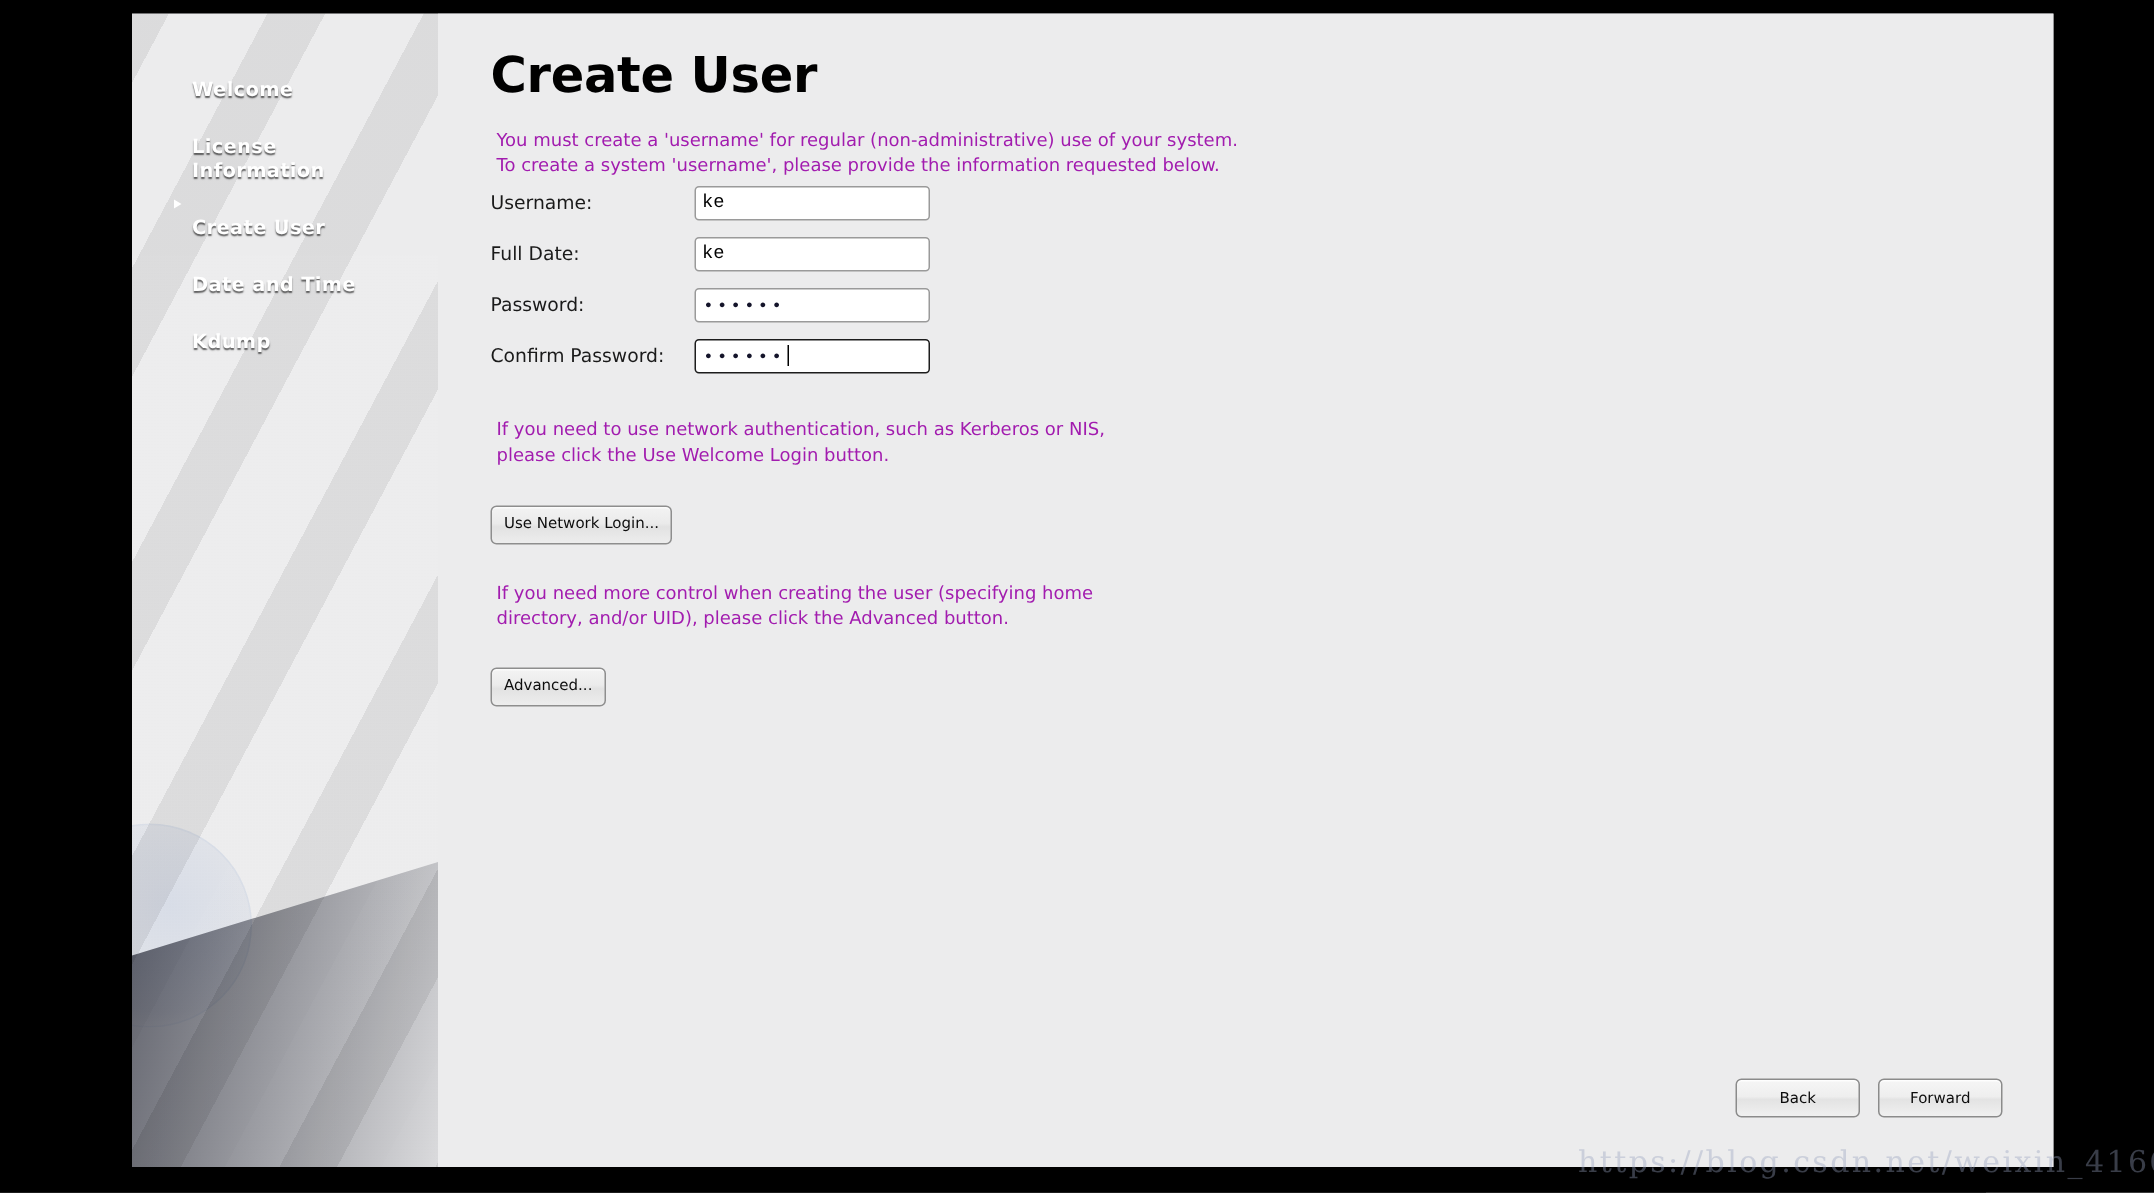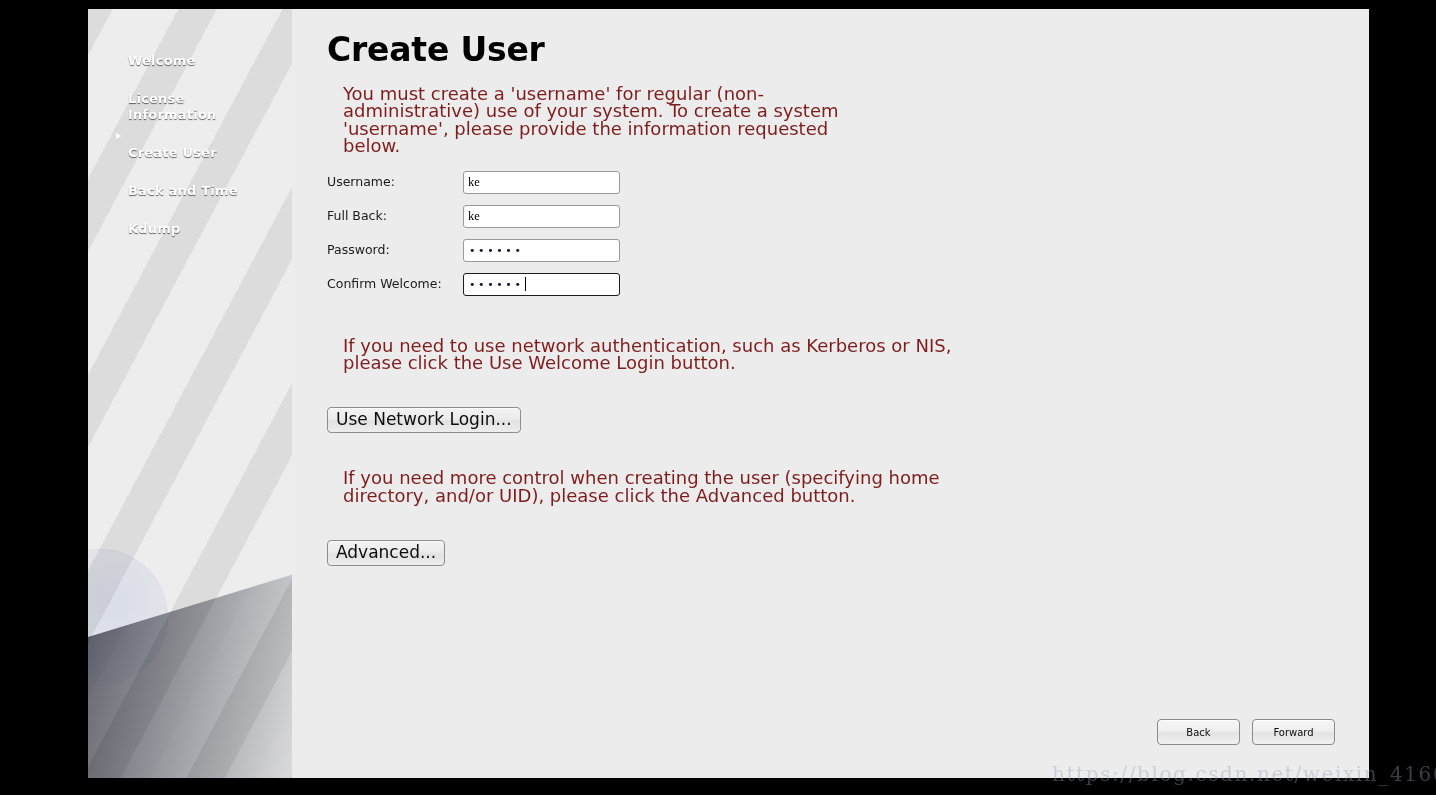--- a/index.html
+++ b/index.html
@@ -132,24 +132,24 @@
     font-family: "DejaVu Sans", sans-serif;
     font-size: 33px;
     font-weight: bold;
     color: #000000;
     line-height: 38px;
     margin: 0 0 16px 0;
     letter-spacing: -0.2px;
   }
 
   .para {
-    font-size: 18px;
-    color: #7f1d1d;
+    font-size: 12px;
+    color: #a21caf;
     line-height: 17.4px;
-    margin: 16px;
+    margin: 4px;
     white-space: pre-line;
     font-family: "DejaVu Sans", sans-serif;
   }
 
   
   #form {
     display: grid;
     grid-template-columns: 136px 157px;
     row-gap: 11px;
     align-items: center;
@@ -160,21 +160,21 @@
     line-height: 16px;
     font-family: "DejaVu Sans", sans-serif;
   }
   .f-input {
     width: 157px;
     height: 23px;
     background: #ffffff;
     border: 1px solid #9a9a9a;
     border-radius: 3px;
     font-size: 12.5px;
-    font-family: Liberation Serif, serif;
+    font-family: Liberation Mono, monospace;
     color: #000;
     padding: 0 4px;
     line-height: 21px;
     outline: none;
   }
   .pw-wrap {
     position: relative;
     width: 157px; height: 23px;
   }
   .pw-box {
@@ -206,21 +206,21 @@
   .gap-a { height: 25px; }
   .gap-b { height: 20px; }
   .gap-c { height: 20px; }
   .gap-d { height: 20px; }
 
   .btn {
     display: inline-block;
     background: linear-gradient(180deg, #f3f3f3 0%, #ebebeb 45%, #e2e2e2 55%, #ededed 100%);
     border: 1px solid #8e8e8e;
     border-radius: 4px;
-    font-size: 17px;
+    font-size: 10px;
     font-family: "DejaVu Sans", sans-serif;
     color: #0d0d0d;
     padding: 4px 8px 5px 8px;
     line-height: 15px;
     cursor: default;
     box-shadow: 0 1px 0 rgba(255,255,255,0.7) inset;
   }
 
   
   #bottom-nav {
@@ -276,50 +276,50 @@
           <span>Welcome</span>
         </div>
         <div class="nav-item">
           <span>License
 Information</span>
         </div>
         <div class="nav-item active">
           <span>Create User</span>
         </div>
         <div class="nav-item">
-          <span>Back and Time</span>
+          <span>Date and Time</span>
         </div>
         <div class="nav-item">
           <span>Kdump</span>
         </div>
       </nav>
     </div>
 
     <div id="content">
 
       <h1 id="page-title">Create User</h1>
 
       <p class="para" style="width:500px;">You must create a 'username' for regular (non-administrative) use of your system.  To create a system 'username', please provide the information requested below.</p>
 
       <div id="form">
 
         <div class="f-label">Username:</div>
         <input class="f-input" value="ke" style="">
 
-        <div class="f-label">Full Back:</div>
+        <div class="f-label">Full Date:</div>
         <input class="f-input" value="ke" style="">
 
         <div class="f-label">Password:</div>
         <div class="pw-wrap">
           <div class="pw-box">
             <span class="pw-dots">••••••</span>
           </div>
         </div>
 
-        <div class="f-label">Confirm Welcome:</div>
+        <div class="f-label">Confirm Password:</div>
         <div class="pw-wrap">
           <div class="pw-box focused">
             <span class="pw-dots">••••••</span>
               <span class="caret"></span>
           </div>
         </div>
 
       </div>
 
       <div class="gap-a"></div>

